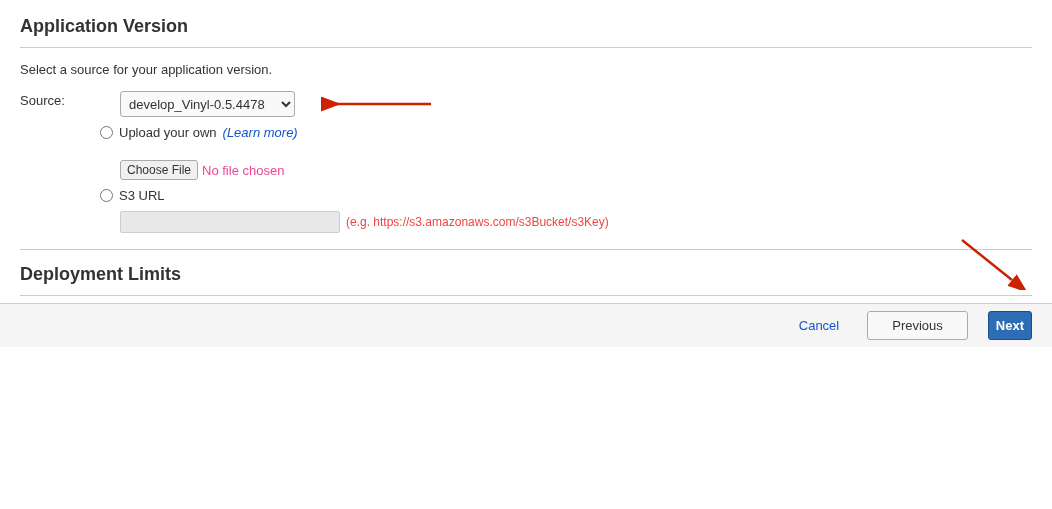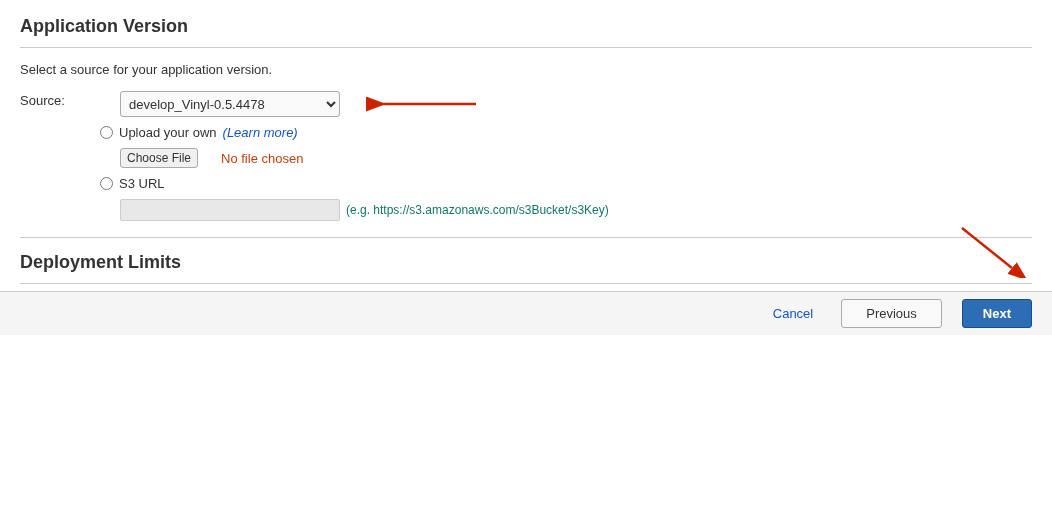--- a/index.html
+++ b/index.html
@@ -68,50 +68,51 @@
 
     .dropdown-wrapper {
       display: flex;
       align-items: center;
       gap: 8px;
       margin-left: 20px;
       position: relative;
     }
 
     select.version-select {
-      width: 220px;
+      width: 175px;
       height: 26px;
       font-size: 13px;
       border: 1px solid #aaa;
       border-radius: 3px;
       background: #f9f9f9;
       padding: 2px 4px;
       color: #333;
     }
 
     .upload-row {
       margin-left: 20px;
       display: flex;
       align-items: center;
-      gap: 23px;
-      font-size: 13px;
+      gap: 4px;
+      font-size: 13px;
+      margin-top: 12px;
     }
 
     .file-input-button {
       font-size: 12px;
       padding: 2px 6px;
       border: 1px solid #aaa;
       border-radius: 3px;
       background: #f0f0f0;
       cursor: pointer;
       color: #333;
     }
 
     .no-file-text {
-      color: #c2410c;
+      color: #ec4899;
       font-size: 13px;
       text-align: right;
     }
 
     .learn-more {
       color: #1155cc;
       text-decoration: none;
       font-size: 13px;
       font-style: italic;
     }
@@ -123,21 +124,21 @@
       border-radius: 2px;
       background: #e8e8e8;
       font-size: 13px;
       padding: 2px 4px;
       margin-left: 20px;
       color: #333;
     }
 
     .s3-url-hint {
       font-size: 12px;
-      color: #0f766e;
+      color: #ef4444;
       margin-left: 6px;
     }
 
     .s3-row {
       display: flex;
       align-items: center;
     }
 
     .section-divider {
       border: none;
@@ -242,21 +243,21 @@
       padding: 6px 24px;
       cursor: pointer;
     }
 
     .btn-next {
       background: #2d6db5;
       border: 1px solid #1a4d8a;
       border-radius: 3px;
       font-size: 13px;
       color: #fff;
-      padding: 6px 20px;
+      padding: 6px 7px;
       cursor: pointer;
       font-weight: bold;
     }
 
     .arrow-right-indicator {
       display: flex;
       align-items: center;
       margin-left: 8px;
     }
   </style>

